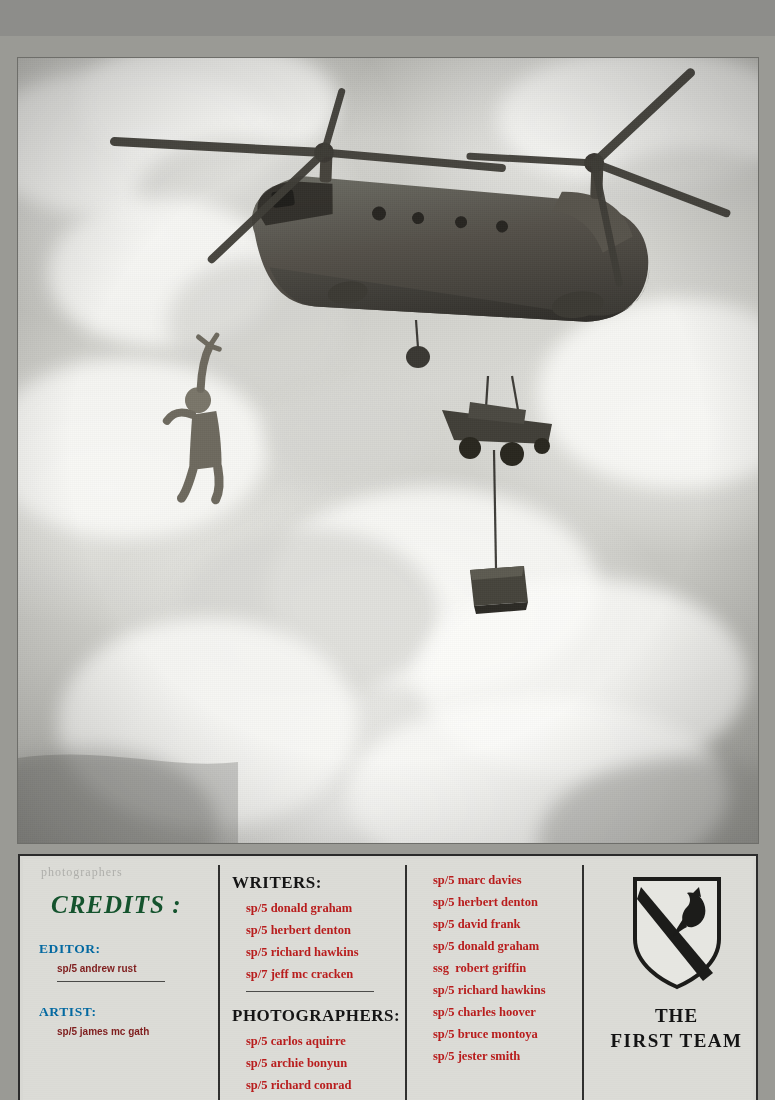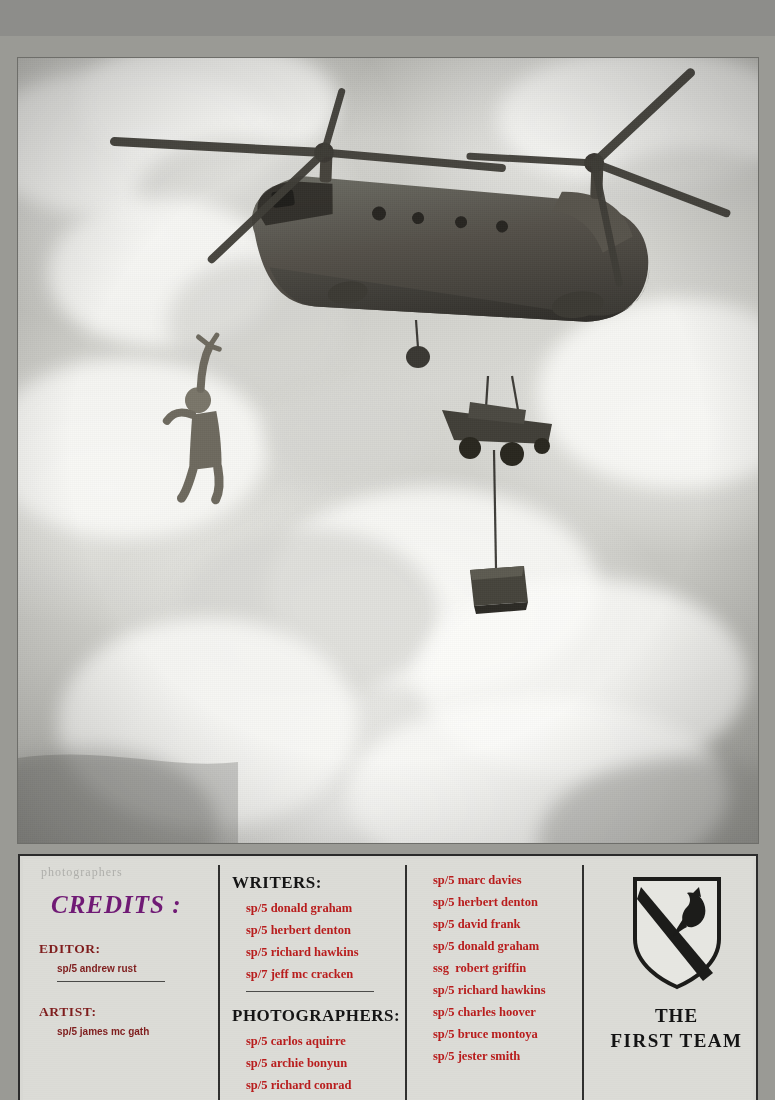--- a/index.html
+++ b/index.html
@@ -109,29 +109,29 @@
     padding: 14px 10px 10px 14px;
     box-sizing: border-box;
     position: relative;
   }
   .credits-title {
     font-family: "Liberation Serif", serif;
     font-style: italic;
     font-weight: bold;
     font-size: 25px;
     letter-spacing: 1px;
-    color: #701a75;
+    color: #14532d;
     margin: 18px 0 0 14px;
   }
   .sub-head {
     font-family: "Liberation Serif", serif;
     font-weight: bold;
     font-size: 13.5px;
     letter-spacing: 0.6px;
-    color: #7f1d1d;
+    color: #0369a1;
     margin: 22px 0 6px 2px;
   }
   .name-line {
     font-family: Liberation Sans, sans-serif;
     font-weight: bold;
     font-size: 10px;
     color: #7f1d1d;
     margin: 4px 0 4px 20px;
   }
   .rule-short {

